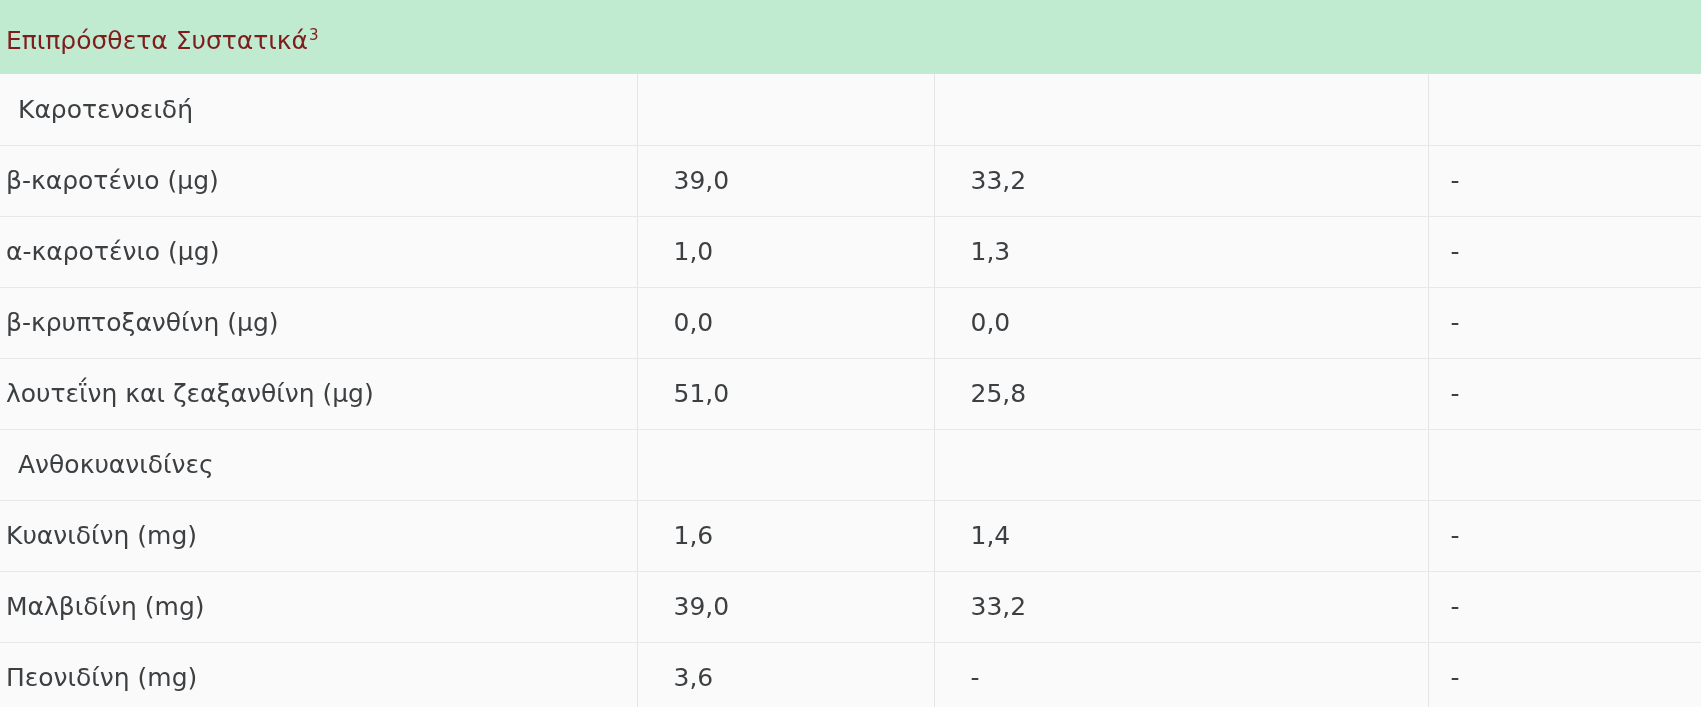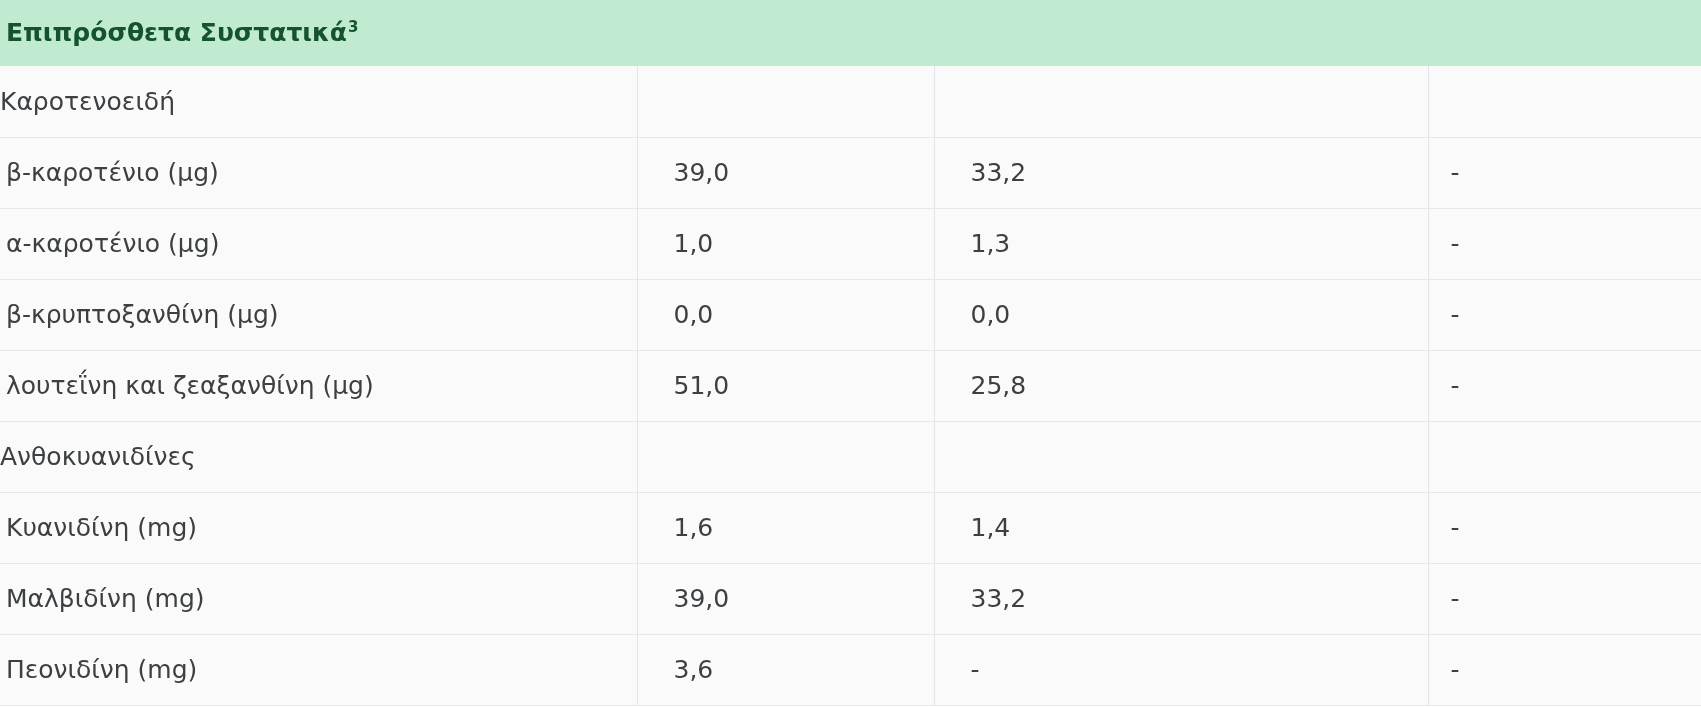--- a/index.html
+++ b/index.html
@@ -25,26 +25,26 @@
 
   .nutrition-table col.c-label  { width: 637px; }
   .nutrition-table col.c-val1   { width: 297px; }
   .nutrition-table col.c-val2   { width: 494px; }
   .nutrition-table col.c-val3   { width: 273px; }
 
   
   tr.section-head > th {
     background: #c0ebd1;
     height: 66px;
-    padding: 0 0 0 6px;
+    padding: 8px 0 0 6px;
     text-align: left;
-    font-weight: bold;
+    font-weight: normal;
     font-size: 25px;
     line-height: 66px;
-    color: #14532d;
+    color: #7f1d1d;
     border: none;
     vertical-align: middle;
     white-space: nowrap;
   }
   .section-head .sup {
     font-size: 15px;
     vertical-align: super;
     line-height: 0;
     margin-left: 1px;
   }
@@ -59,21 +59,21 @@
     padding: 0 0 0 6px;
     font-size: 25px;
     color: #3d4043;
     vertical-align: middle;
     background: #fafafa;
     white-space: nowrap;
     overflow: hidden;
   }
   tbody td.last-col { border-right: none; }
 
-  td.label-cell.group  { padding-left: 0; }
+  td.label-cell.group  { padding-left: 18px; }
   td.label-cell.child  { }
 
   td.value-cell { padding-left: 36px; }
   td.value-cell.wide { }
   td.value-cell.tail { padding-left: 22px; }
 </style>
 </head>
 <body>
 
 <table class="nutrition-table">

